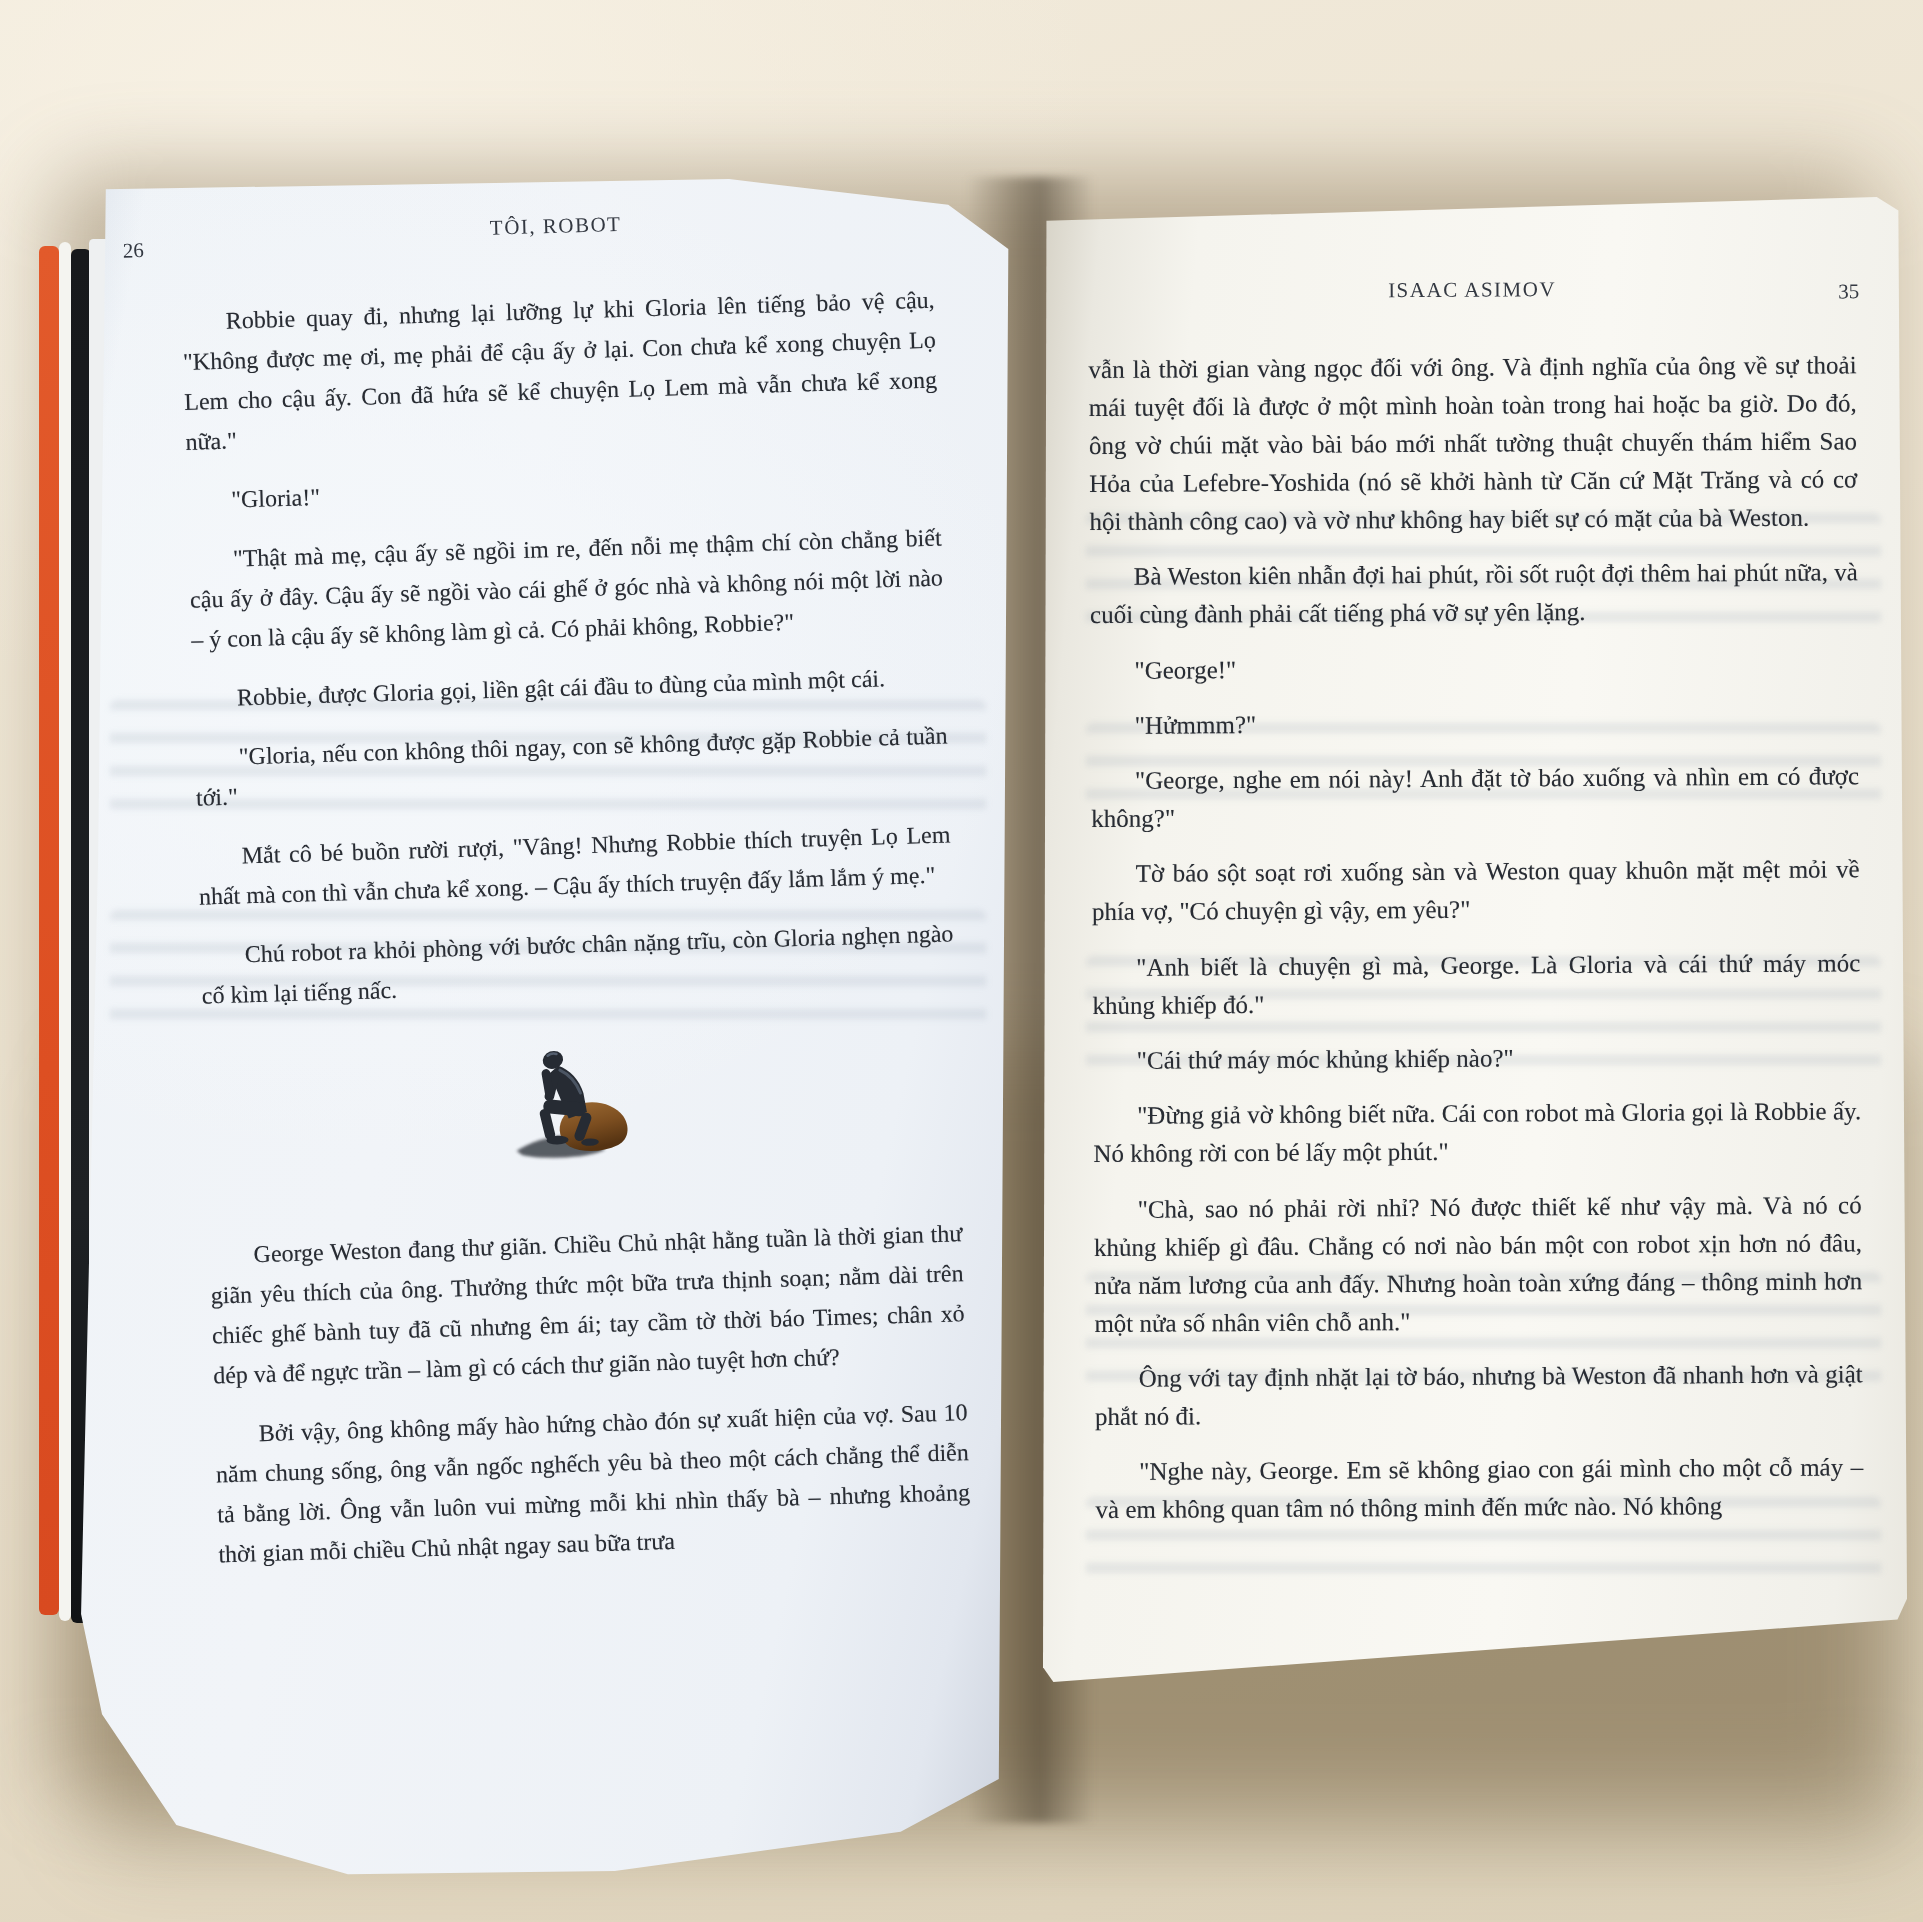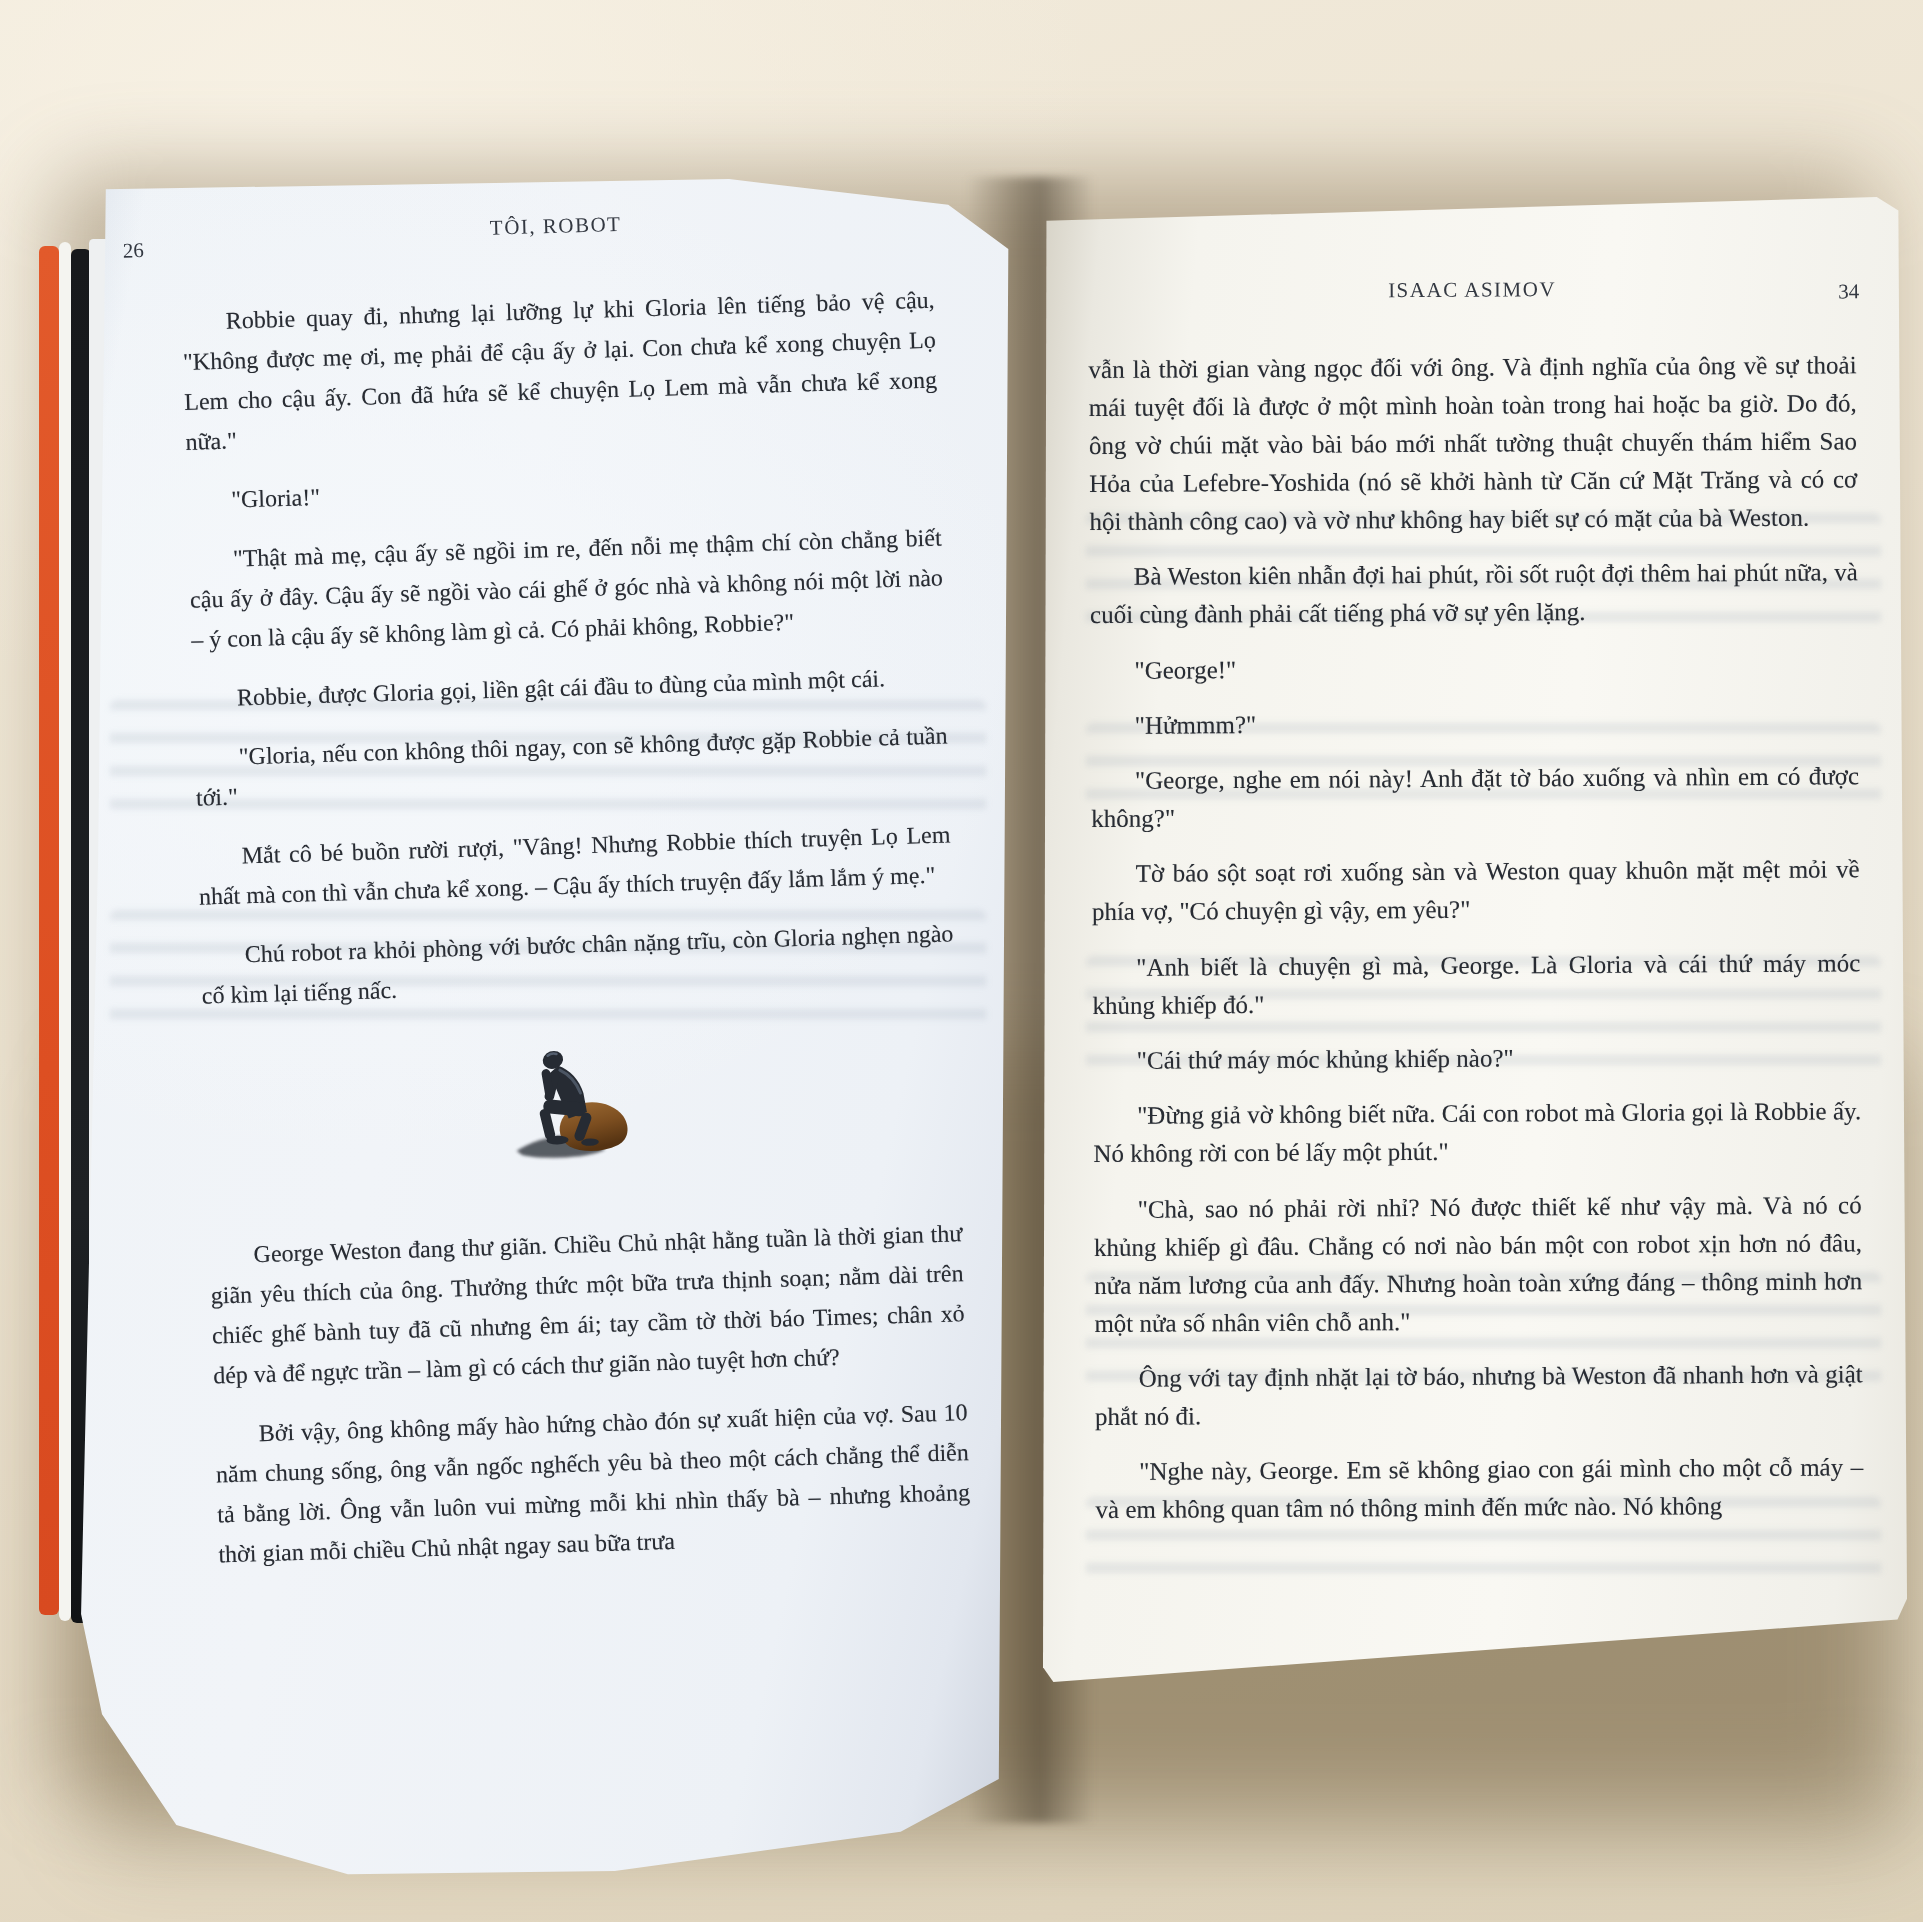--- a/index.html
+++ b/index.html
@@ -151,21 +151,21 @@
   <div class="page right">
     <div class="bleed" style="top:316px; height:113px;"></div>
     <div class="bleed" style="top:526px; height:98px;"></div>
     <div class="bleed" style="top:759px; height:128px;"></div>
     <div class="bleed" style="top:1075px; height:113px;"></div>
     <div class="bleed" style="top:1300px; height:83px;"></div>
 
     <div class="content right-c">
       <div class="pg-header">
         <span class="ptitle">ISAAC ASIMOV</span>
-        <span class="pnum">34</span>
+        <span class="pnum">35</span>
       </div>
       <div class="pagebody">
           <p class="noindent">vẫn là thời gian vàng ngọc đối với ông. Và định nghĩa của ông về sự thoải mái tuyệt đối là được ở một mình hoàn toàn trong hai hoặc ba giờ. Do đó, ông vờ chúi mặt vào bài báo mới nhất tường thuật chuyến thám hiểm Sao Hỏa của Lefebre-Yoshida (nó sẽ khởi hành từ Căn cứ Mặt Trăng và có cơ hội thành công cao) và vờ như không hay biết sự có mặt của bà Weston.</p>
           <p>Bà Weston kiên nhẫn đợi hai phút, rồi sốt ruột đợi thêm hai phút nữa, và cuối cùng đành phải cất tiếng phá vỡ sự yên lặng.</p>
           <p>"George!"</p>
           <p>"Hửmmm?"</p>
           <p>"George, nghe em nói này! Anh đặt tờ báo xuống và nhìn em có được không?"</p>
           <p>Tờ báo sột soạt rơi xuống sàn và Weston quay khuôn mặt mệt mỏi về phía vợ, "Có chuyện gì vậy, em yêu?"</p>
           <p>"Anh biết là chuyện gì mà, George. Là Gloria và cái thứ máy móc khủng khiếp đó."</p>
           <p>"Cái thứ máy móc khủng khiếp nào?"</p>

